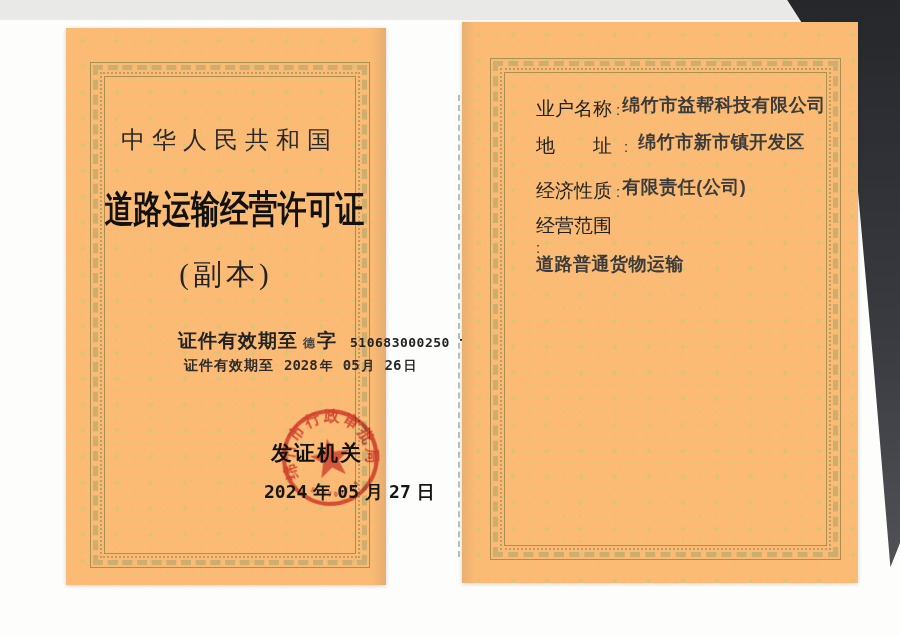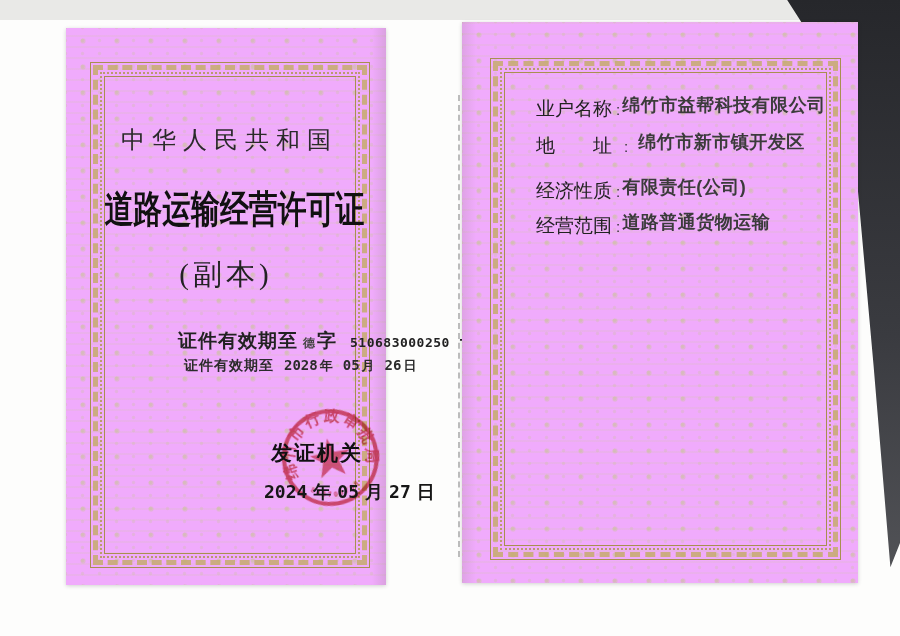--- a/index.html
+++ b/index.html
@@ -15,21 +15,21 @@
   .scan-top-band { position:absolute; top:0; left:0; width:100%; height:20px; background:#e9e9e7; z-index:0; }
   .scan-dark-wedge {
     position:absolute; top:0; right:0; width:120px; height:610px; z-index:1;
     background:linear-gradient(180deg,#26272b 0%,#3a3b40 55%,#55565a 100%);
     clip-path:polygon(6% 0%, 100% 0%, 100% 89%, 92% 93%, 78% 60%, 58% 16%);
   }
 
   
   .page {
     position:absolute; z-index:2;
-    background-color:#f0abfc;
+    background-color:#fdba74;
     box-shadow:0 1px 4px rgba(0,0,0,.18);
   }
   .page::before {
     content:""; position:absolute; inset:0; pointer-events:none;
     background-image:
       radial-gradient(circle, rgba(188,204,118,.32) 2px, rgba(188,204,118,0) 3.2px),
       radial-gradient(circle, rgba(188,204,118,.22) 1.2px, rgba(188,204,118,0) 2.2px),
       repeating-linear-gradient(0deg, transparent 0 9px, rgba(196,208,132,.13) 9px 11px);
     background-size:34px 26px, 17px 13px, auto;
     background-position:0 0, 8px 6px, 0 0;
@@ -95,21 +95,21 @@
     display:flex; align-items:baseline; font-weight:700; color:#161616;margin-left:28px; }
   .issue-date .num { font-family:"DejaVu Sans Mono","Liberation Mono",monospace; font-size:18px; }
   .issue-date .unit { font-size:18px; margin:0 6px; }
 
   
   .fields { position:absolute; left:74px; top:74px; right:28px; }
   .field-row { position:absolute; left:0; display:flex; align-items:baseline; white-space:nowrap; }
   .field-row:nth-child(1){ top:0; }
   .field-row:nth-child(2){ top:37px;gap:8px; }
   .field-row:nth-child(3){ top:82px; }
-  .field-row:nth-child(4){ top:117px; }
+  .field-row:nth-child(4){ top:117px;flex-direction:column; }
   .field-label { font-size:19px; color:#222; font-weight:500; width:80px; }
   .field-colon { font-size:15px; color:#333; margin-right:2px; }
   .field-value { font-size:18px; font-weight:700; color:#3b3b3b;
     transform:translateY(-4px); letter-spacing:.5px; }
 
   .red { fill:#cf4a52; }
 </style>
 </head>
 <body>
 

